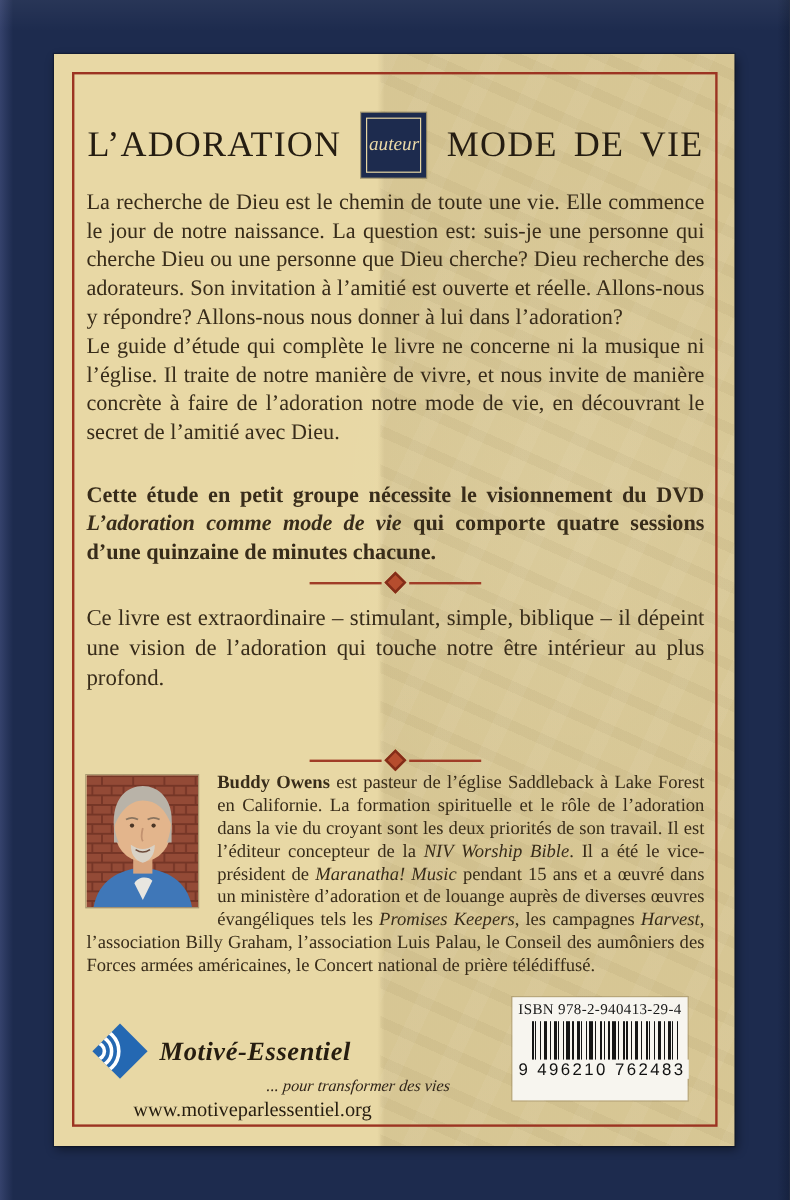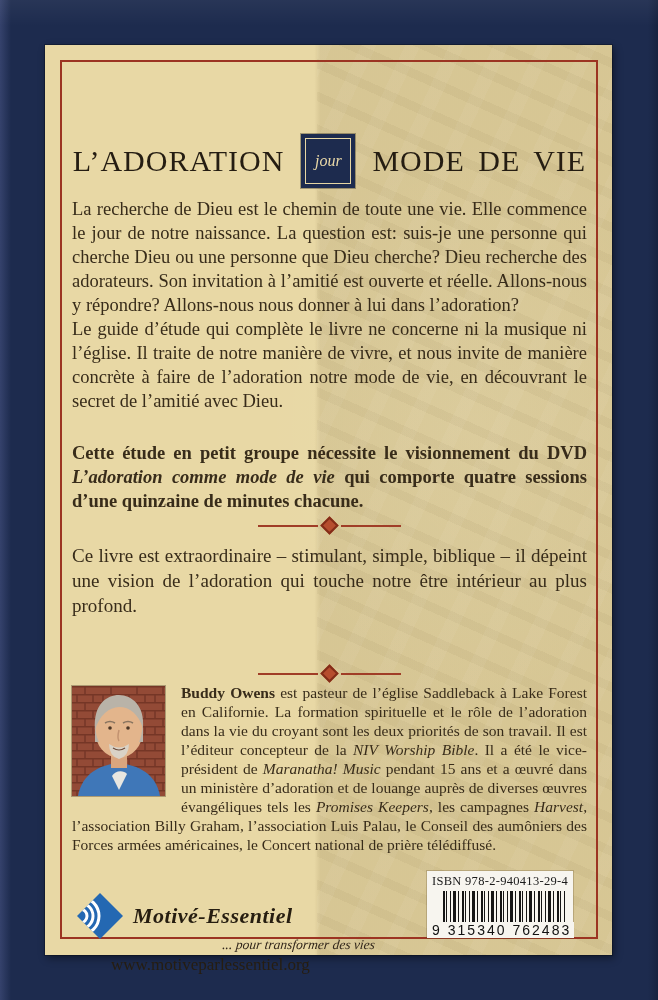--- a/index.html
+++ b/index.html
@@ -22,21 +22,21 @@
   .panel-texture {
     position:absolute; top:0; bottom:0; right:0; width:52%; pointer-events:none;
     background:
       repeating-linear-gradient(115deg, rgba(255,255,255,0.045) 0 14px, rgba(0,0,0,0) 14px 40px),
       repeating-linear-gradient(24deg, rgba(96,76,34,0.05) 0 9px, rgba(0,0,0,0) 9px 30px);
   }
   .inner-border {
     position:absolute; left:15px; top:15px; right:14px; bottom:16px;
     border:2px solid var(--border-red,#9c3422); pointer-events:none;
   }
-  .content { position:absolute; left:27px; top:0; width:515px; height:100%; color:var(--text-dark,#382c1a);margin-top:40px; }
+  .content { position:absolute; left:27px; top:0; width:515px; height:100%; color:var(--text-dark,#382c1a); }
   .abs { position:absolute; left:0; right:0; }
 
   
   .title-row { top:46px; height:60px; display:flex; align-items:center; justify-content:center; gap:17px; }
   .title-part {
     font-size:30px; letter-spacing:1px; word-spacing:5px; white-space:nowrap;
     color:var(--title-dark,#251d12); font-weight:normal;
   }
   .comme-badge {
     position:relative; width:54px; height:54px; flex:0 0 auto;
@@ -84,21 +84,21 @@
     font-size:22px; font-weight:bold; color:#261d10; letter-spacing:0.5px; white-space:nowrap;
   }
   .publisher-tagline {
     font-style:italic; font-size:13.5px; color:#30251a; text-align:right;
     margin:-4px 0 0 95px; white-space:nowrap; transform:skewX(-6deg);
   }
   .publisher-site { font-size:17px; color:#261d10; margin:2px 0 0 36px; white-space:nowrap; }
 
   
   .barcode-box {
-    position:absolute; left:355px; top:786px; width:146px; height:67px;
+    position:absolute; left:355px; top:786px; width:146px; height:86px;
     background:var(--barcode-bg,#f7f5ef); box-shadow:0 0 0 1px rgba(90,70,40,0.25);
     display:flex; flex-direction:column;
   }
   .isbn-label {
     font-size:12.5px; text-align:center; color:#1a1a1a; padding-top:3px; letter-spacing:0.3px;
     font-family:"Liberation Serif", serif;
   }
   .bars {
     height:42px; margin:2px 8px 0 16px;
     background:repeating-linear-gradient(90deg,
@@ -121,21 +121,21 @@
 <div class="page">
   <div class="panel">
     <div class="panel-texture"></div>
     <div class="inner-border"></div>
 
     <div class="content">
 
       <div class="abs title-row">
         <span class="title-part">L’ADORATION</span>
         <span class="comme-badge">
-          <span class="comme-text">jour</span>
+          <span class="comme-text">auteur</span>
         </span>
         <span class="title-part">MODE DE VIE</span>
       </div>
 
       <div class="abs body-text synopsis">
         <p>La recherche de Dieu est le chemin de toute une vie. Elle commence le jour de notre naissance. La question est: suis-je une personne qui cherche Dieu ou une personne que Dieu cherche? Dieu recherche des adorateurs. Son invitation à l’amitié est ouverte et réelle. Allons-nous y répondre? Allons-nous nous donner à lui dans l’adoration?</p>
         <p>Le guide d’étude qui complète le livre ne concerne ni la musique ni l’église. Il traite de notre manière de vivre, et nous invite de manière concrète à faire de l’adoration notre mode de vie, en découvrant le secret de l’amitié avec Dieu.</p>
       </div>
 
       <div class="abs body-text dvd-note">
@@ -207,20 +207,20 @@
         </div>
         <div class="publisher-tagline">... pour transformer des vies</div>
         <div class="publisher-site">www.motiveparlessentiel.org</div>
       </div>
 
       <div class="barcode-box">
         <div class="isbn-label">ISBN 978-2-940413-29-4</div>
         <div class="bars"></div>
         <div class="digits">
           <span>9</span>
-          <span>315340</span>
+          <span>496210</span>
           <span>762483</span>
         </div>
       </div>
 
     </div>
   </div>
 </div>
 
 </body></html>

